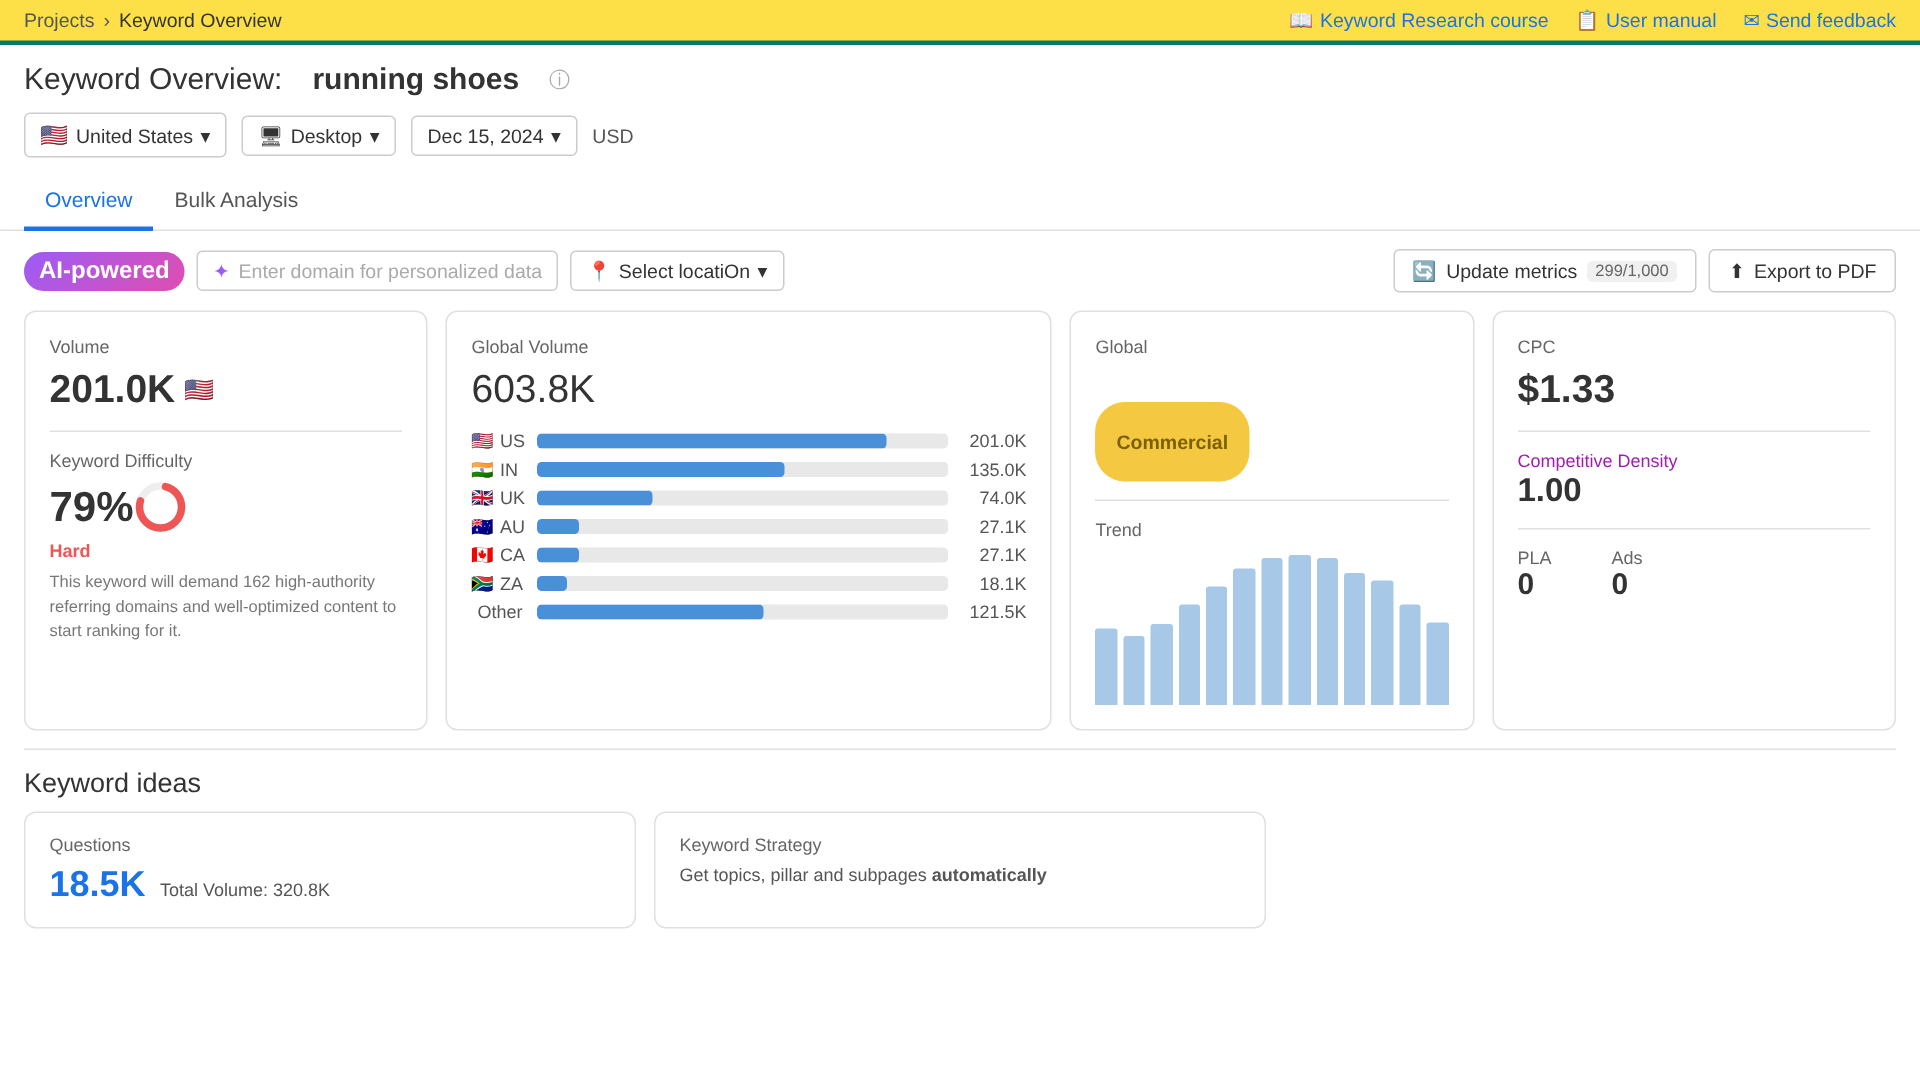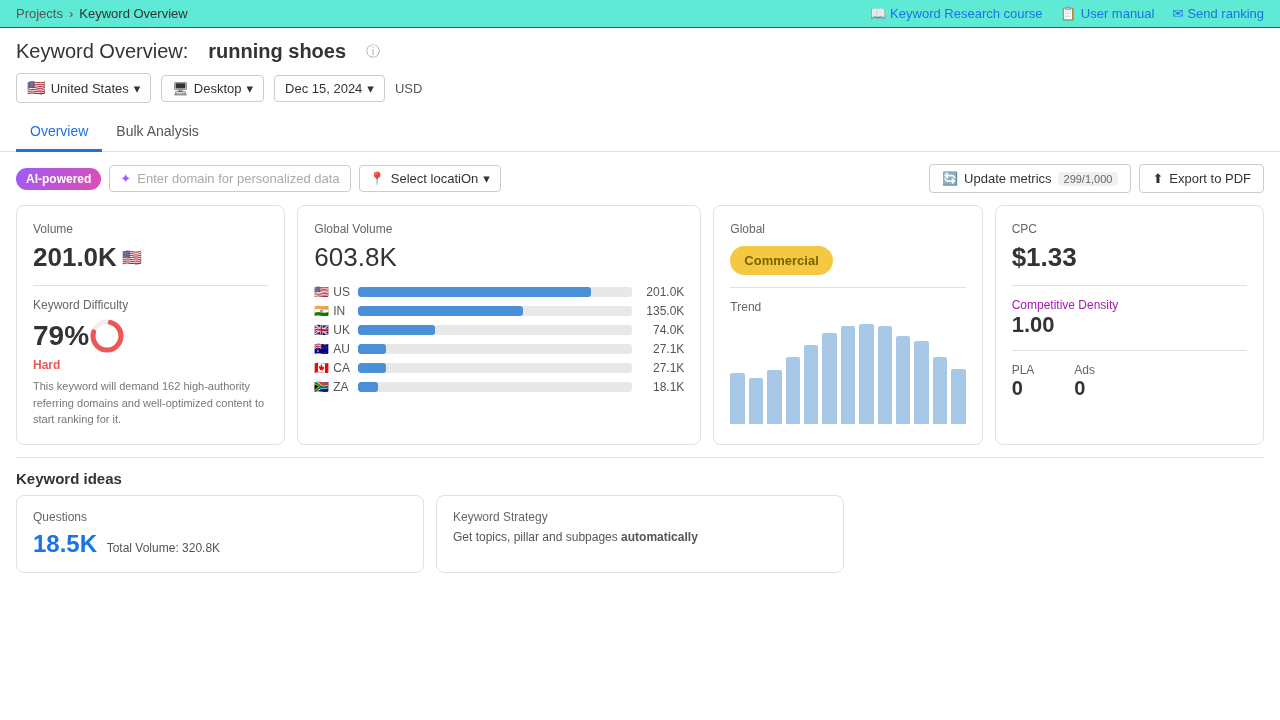--- a/index.html
+++ b/index.html
@@ -1,20 +1,20 @@
 <!DOCTYPE html>
 <html><head>
   <meta charset="utf-8">
   <style>
     * { box-sizing: border-box; margin: 0; padding: 0; }
     body { font-family: Arial, sans-serif; font-size: 13px; color: #333; background: #fff; }
 
     .top-nav {
       display: flex; align-items: flex-end; justify-content: space-between;
-      padding: 6px 16px; border-bottom: 1px solid #0f766e; background: #5eead4;
+      padding: 6px 16px; border-bottom: 3px solid #0f766e; background: #fde047;
     }
     .breadcrumb { display: flex; align-items: center; gap: 6px; font-size: 13px; color: #555; }
     .breadcrumb a { color: #555; text-decoration: none; }
     .breadcrumb .current { color: #333; font-weight: 500; }
     .top-nav-links { display: flex; align-items: center; gap: 18px; }
     .top-nav-links a { color: #1a73e8; text-decoration: none; font-size: 13px; display: flex; align-items: center; gap: 4px; }
 
     .page-header { padding: 12px 16px 0; }
     .page-title { font-size: 20px; font-weight: 400; color: #333; display: flex; align-items: center; gap: 20px; }
     .page-title strong { font-weight: 700; }
@@ -35,21 +35,21 @@
     }
     .tab.active { color: #1a73e8; border-bottom: 3px solid #1a73e8; font-weight: 500; }
 
     .action-bar {
       display: flex; align-items: center; justify-content: space-between;
       padding: 12px 16px;
     }
     .action-bar-left { display: flex; align-items: center; gap: 8px; }
     .ai-badge {
       background: linear-gradient(135deg, #9c5cf7, #e04db0);
-      color: #fff; padding: 4px 10px; border-radius: 20px; font-size: 12px; font-weight: 600;
+      color: #fff; padding: 4px 10px; border-radius: 20px; font-size: 16px; font-weight: 600;
     }
     .domain-input {
       display: flex; align-items: center; gap: 6px;
       border: 1px solid #ccc; border-radius: 4px; padding: 5px 10px;
       background: #fff; min-width: 240px; color: #aaa; font-size: 13px; cursor: pointer;
     }
     .domain-input .sparkle { color: #9c5cf7; }
     .location-select {
       display: flex; align-items: center; gap: 5px;
       border: 1px solid #ccc; border-radius: 4px; padding: 5px 10px;
@@ -90,39 +90,39 @@
     
     .gv-value { font-size: 26px; font-weight: 400; margin-bottom: 12px; }
     .bar-item { display: flex; align-items: center; gap: 8px; margin-bottom: 5px; }
     .bar-country { display: flex; align-items: center; gap: 4px; min-width: 36px; font-size: 12px; color: #555; }
     .bar-track { flex: 1; background: #e8e8e8; border-radius: 3px; height: 10px; overflow: hidden; }
     .bar-fill { height: 100%; background: #4a90d9; border-radius: 3px; }
     .bar-count { min-width: 44px; text-align: right; font-size: 12px; color: #555; }
 
     
     .intent-badge {
-      display: inline-block; padding: 7px 14px; border-radius: 20px;
-      background: #f5c842; color: #7a6000; font-size: 13px; font-weight: 600; margin-top: 4px;
+      display: inline-block; padding: 19px 14px; border-radius: 20px;
+      background: #f5c842; color: #7a6000; font-size: 13px; font-weight: 600; margin-top: 24px;
     }
 
     
     .trend-bars { display: flex; align-items: flex-end; gap: 4px; height: 100px; margin-top: 10px; }
     .trend-bar { flex: 1; background: #a8c8e8; border-radius: 2px 2px 0 0; }
 
     
     .cpc-value { font-size: 26px; font-weight: 700; }
     .cd-label { font-size: 12px; color: #a21caf; margin-top: 4px; }
     .cd-value { font-size: 22px; font-weight: 700; }
     .pla-ads-row { display: flex; gap: 40px; margin-top: 8px; }
     .pla-ads-item .sub-label { font-size: 12px; color: #666; }
     .pla-ads-item .sub-value { font-size: 20px; font-weight: 700; }
 
     
     .keyword-ideas { padding: 0 16px 12px; }
-    .section-title { font-size: 15px; font-weight: 700; color: #333; padding: 12px 0 8px; border-top: 1px solid #e0e0e0; }
+    .section-title { font-size: 18px; font-weight: 400; color: #333; padding: 12px 0 8px; border-top: 1px solid #e0e0e0; }
     .ideas-cards { display: grid; grid-template-columns: 1fr 1fr 1fr; gap: 12px; }
     .ideas-card { border: 1px solid #e0e0e0; border-radius: 8px; padding: 14px 16px; background: #fff; }
     .ideas-card-label { font-size: 12px; color: #666; margin-bottom: 6px; }
     .ideas-card-value { font-size: 24px; font-weight: 700; color: #1a73e8; display: inline; }
     .ideas-card-sub { font-size: 12px; color: #555; display: inline; margin-left: 6px; }
     .ideas-card-desc { font-size: 12px; color: #555; margin-top: 4px; }
   </style>
 </head>
 <body>
 
@@ -136,21 +136,21 @@
     <a href="#">
       <span>📖</span>
       <span>Keyword Research course</span>
     </a>
     <a href="#">
       <span>📋</span>
       <span>User manual</span>
     </a>
     <a href="#">
       <span>✉</span>
-      <span>Send ranking</span>
+      <span>Send feedback</span>
     </a>
   </div>
 </div>
 
 <div class="page-header">
   <div class="page-title">
     <span>Keyword Overview:</span>
     <strong>running shoes</strong>
     <span class="info-icon">ⓘ</span>
   </div>
@@ -283,20 +283,30 @@
         <div class="bar-item">
     <div class="bar-country">
       <span>🇿🇦</span>
       <span>ZA</span>
     </div>
     <div class="bar-track">
       <div class="bar-fill" style="width:7%"></div>
     </div>
     <div class="bar-count">18.1K</div>
   </div>
+        <div class="bar-item">
+    <div class="bar-country">
+      <span></span>
+      <span>Other</span>
+    </div>
+    <div class="bar-track">
+      <div class="bar-fill" style="width:55%"></div>
+    </div>
+    <div class="bar-count">121.5K</div>
+  </div>
       </div>
   </div>
 
   <div class="card">
     <div class="card-label">Global</div>
     <div>
       <span class="intent-badge">Commercial</span>
     </div>
     <hr class="card-divider">
     <div class="card-label">Trend</div>

